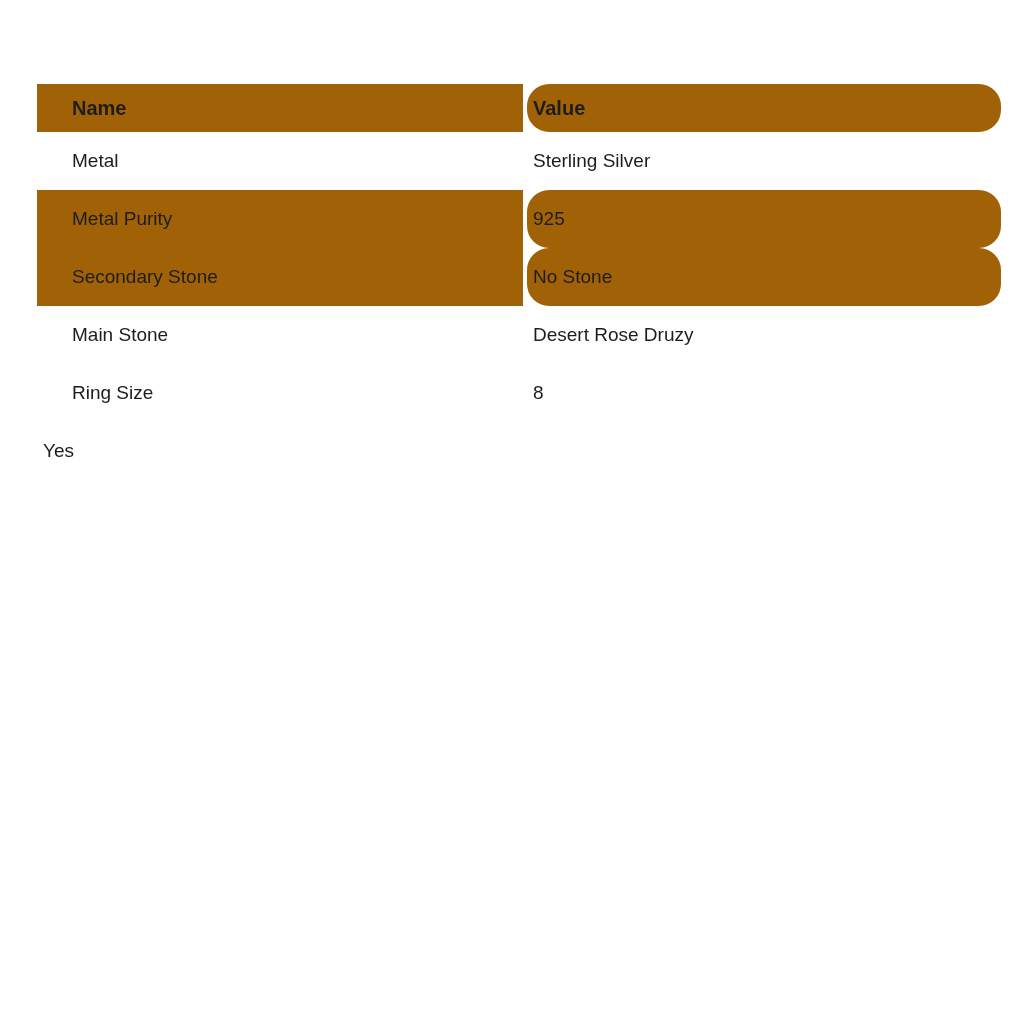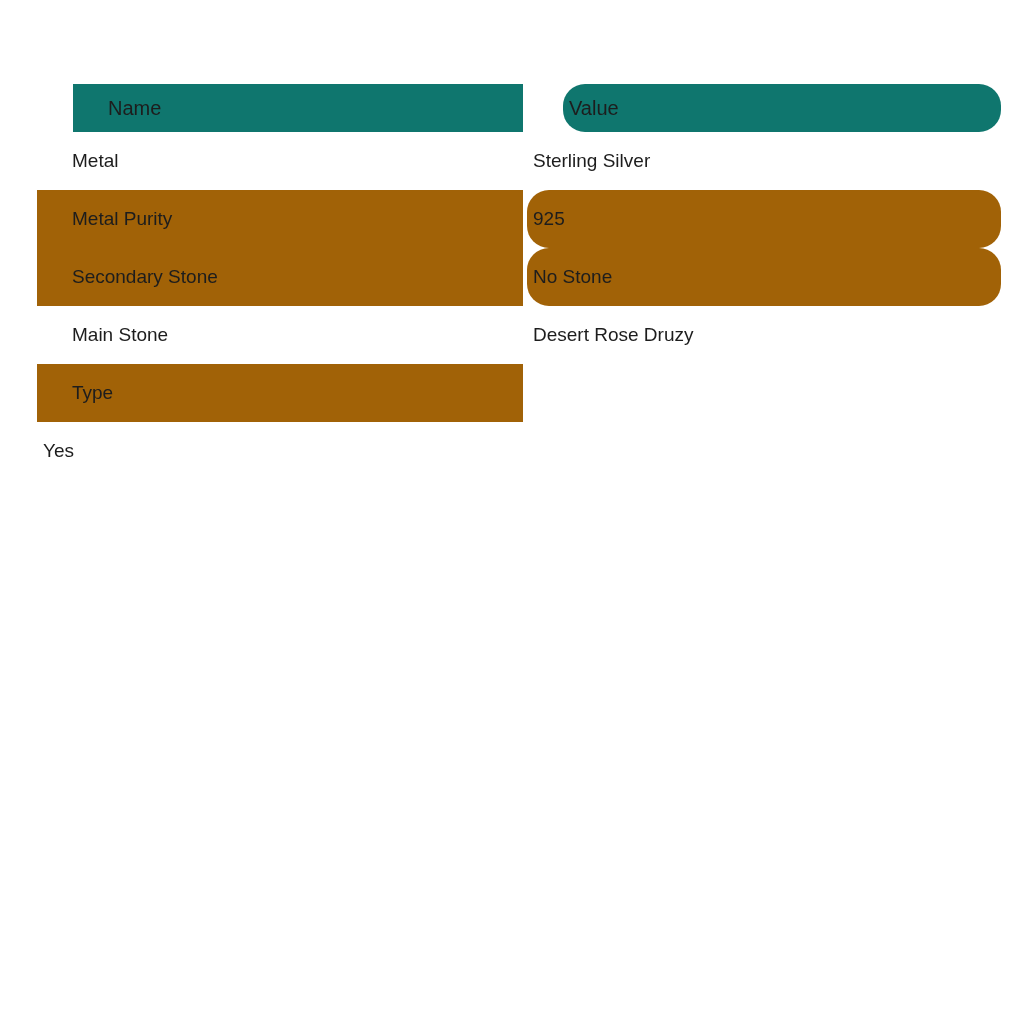--- a/index.html
+++ b/index.html
@@ -31,24 +31,23 @@
   .cell {
     display: flex;
     align-items: center;
     font-size: 19px;
     line-height: 1.2;
     box-sizing: border-box;
   }
 
   .header-row .cell {
     height: 48px;
-    background: #0f766e;
-    font-weight: 400;
+    background: #a16207;
+    font-weight: 700;
     font-size: 20px;
-    margin-left: 36px;
   }
 
   .body-row .cell {
     height: 58px;
     background: #ffffff;
     text-align: right;
   }
 
   .body-row.alt .cell {
     background: #a16207;
@@ -86,22 +85,25 @@
   <div class="row body-row alt">
     <div class="cell name-col">Secondary Stone</div>
     <div class="cell value-col">No Stone</div>
   </div>
 
   <div class="row body-row">
     <div class="cell name-col">Main Stone</div>
     <div class="cell value-col">Desert Rose Druzy</div>
   </div>
 
+  <div class="row body-row">
+    <div class="cell name-col">Ring Size</div>
+    <div class="cell value-col">8</div>
+  </div>
 
   <div class="row body-row alt">
-    <div class="cell name-col">Type</div>
   </div>
 
   <div class="row body-row">
     <div class="cell value-col">Yes</div>
   </div>
 
 </div>
 
 </body></html>

